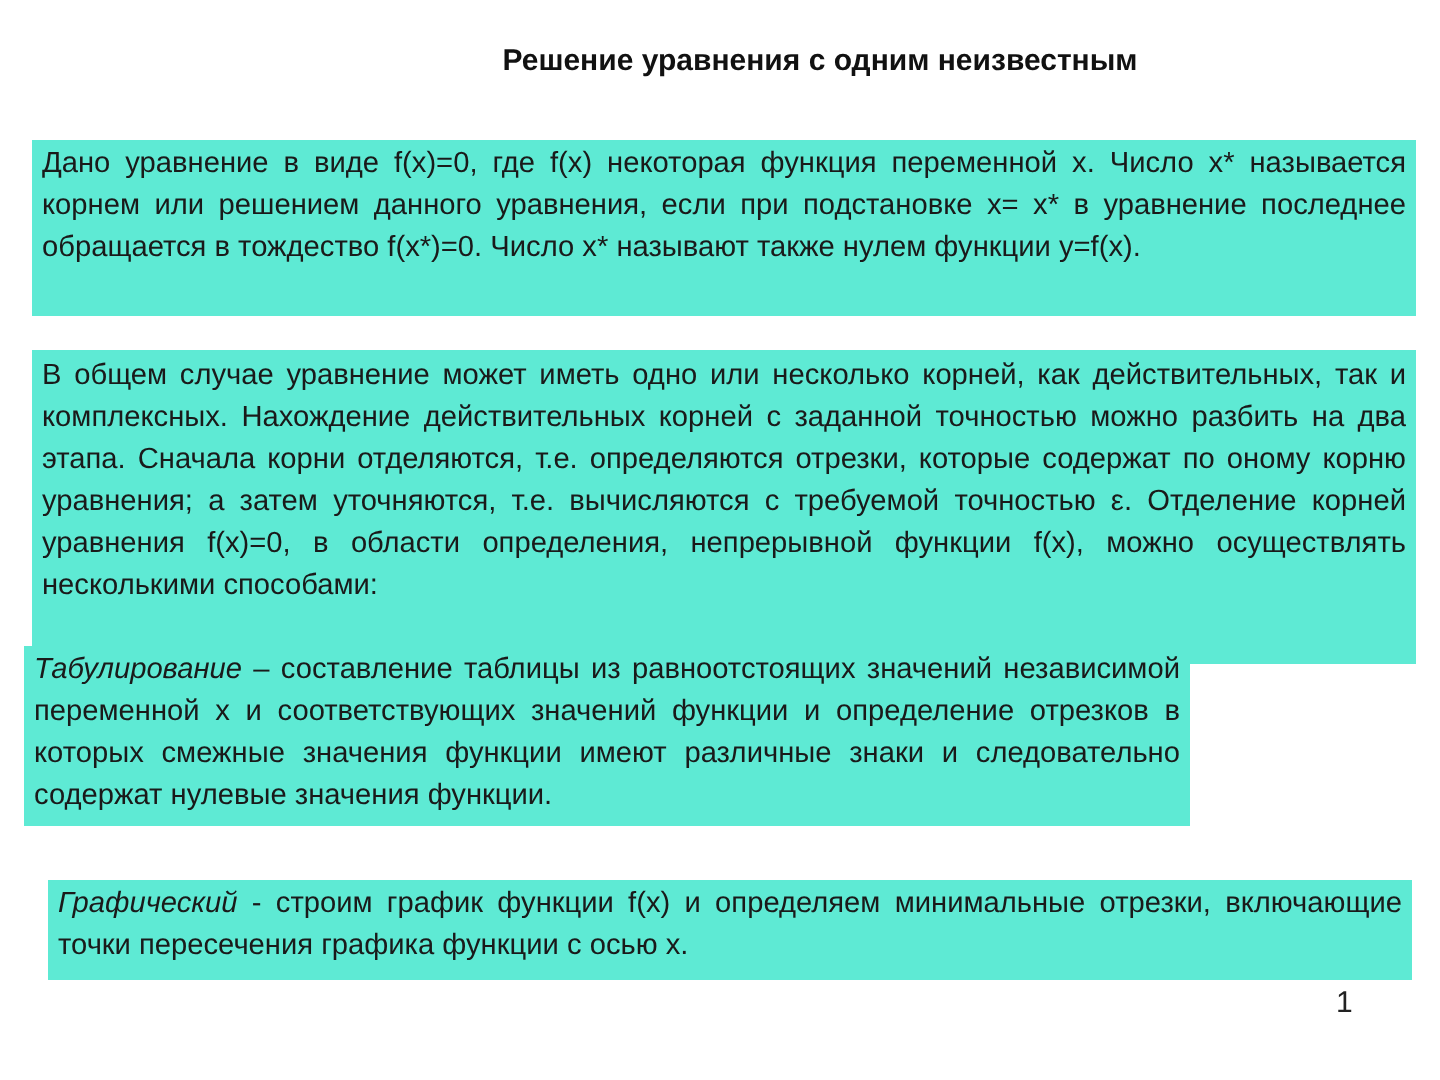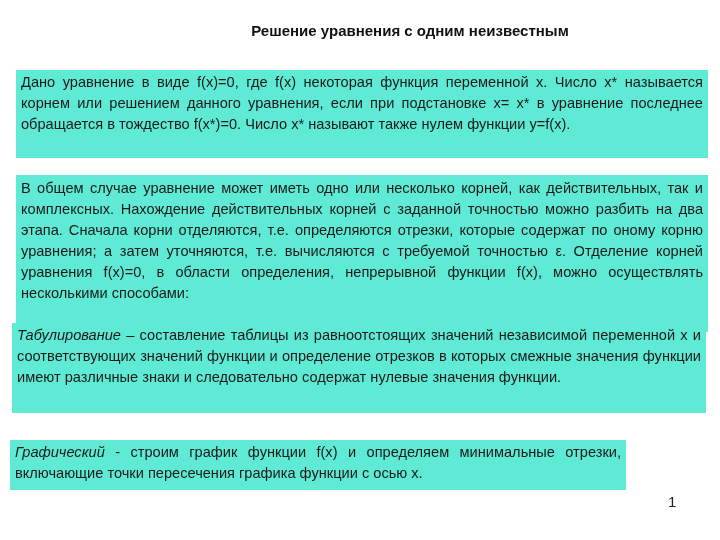--- a/index.html
+++ b/index.html
@@ -12,22 +12,22 @@
     font-size: 15px; font-weight: bold; padding-left: 100px; box-sizing: border-box; color: #111;
   }
   .block {
     position: absolute; left: 16px; width: 692px; background: #5eead4;
     font-size: 14.6px; line-height: 21px; text-align: justify; box-sizing: border-box;
     padding: 2px 5px;
   }
   .block p { margin: 0; }
   #b1 { top: 70px; height: 88px; }
   #b2 { top: 175px; height: 157px; padding-top: 3px; }
-  #b3 { top: 323px; height: 90px; left: 12px; width: 694px; }
-  #b4 { top: 440px; height: 50px; left: 10px; width: 616px; }
+  #b3 { top: 323px; height: 90px; left: 12px; width: 583px; }
+  #b4 { top: 440px; height: 50px; left: 24px; width: 682px; }
   .term { font-style: italic; }
   .page-num { position: absolute; left: 668px; top: 493px; font-size: 15px; color: #222; }
 </style>
 </head>
 <body>
 
 <div class="title">Решение уравнения с одним неизвестным</div>
 
 <div class="block" id="b1">
   <p>Дано уравнение в виде f(x)=0, где f(x) некоторая функция переменной x. Число x* называется корнем или решением данного уравнения, если при подстановке x= x*  в уравнение последнее обращается в тождество f(x*)=0. Число x* называют также нулем функции y=f(x).</p>

